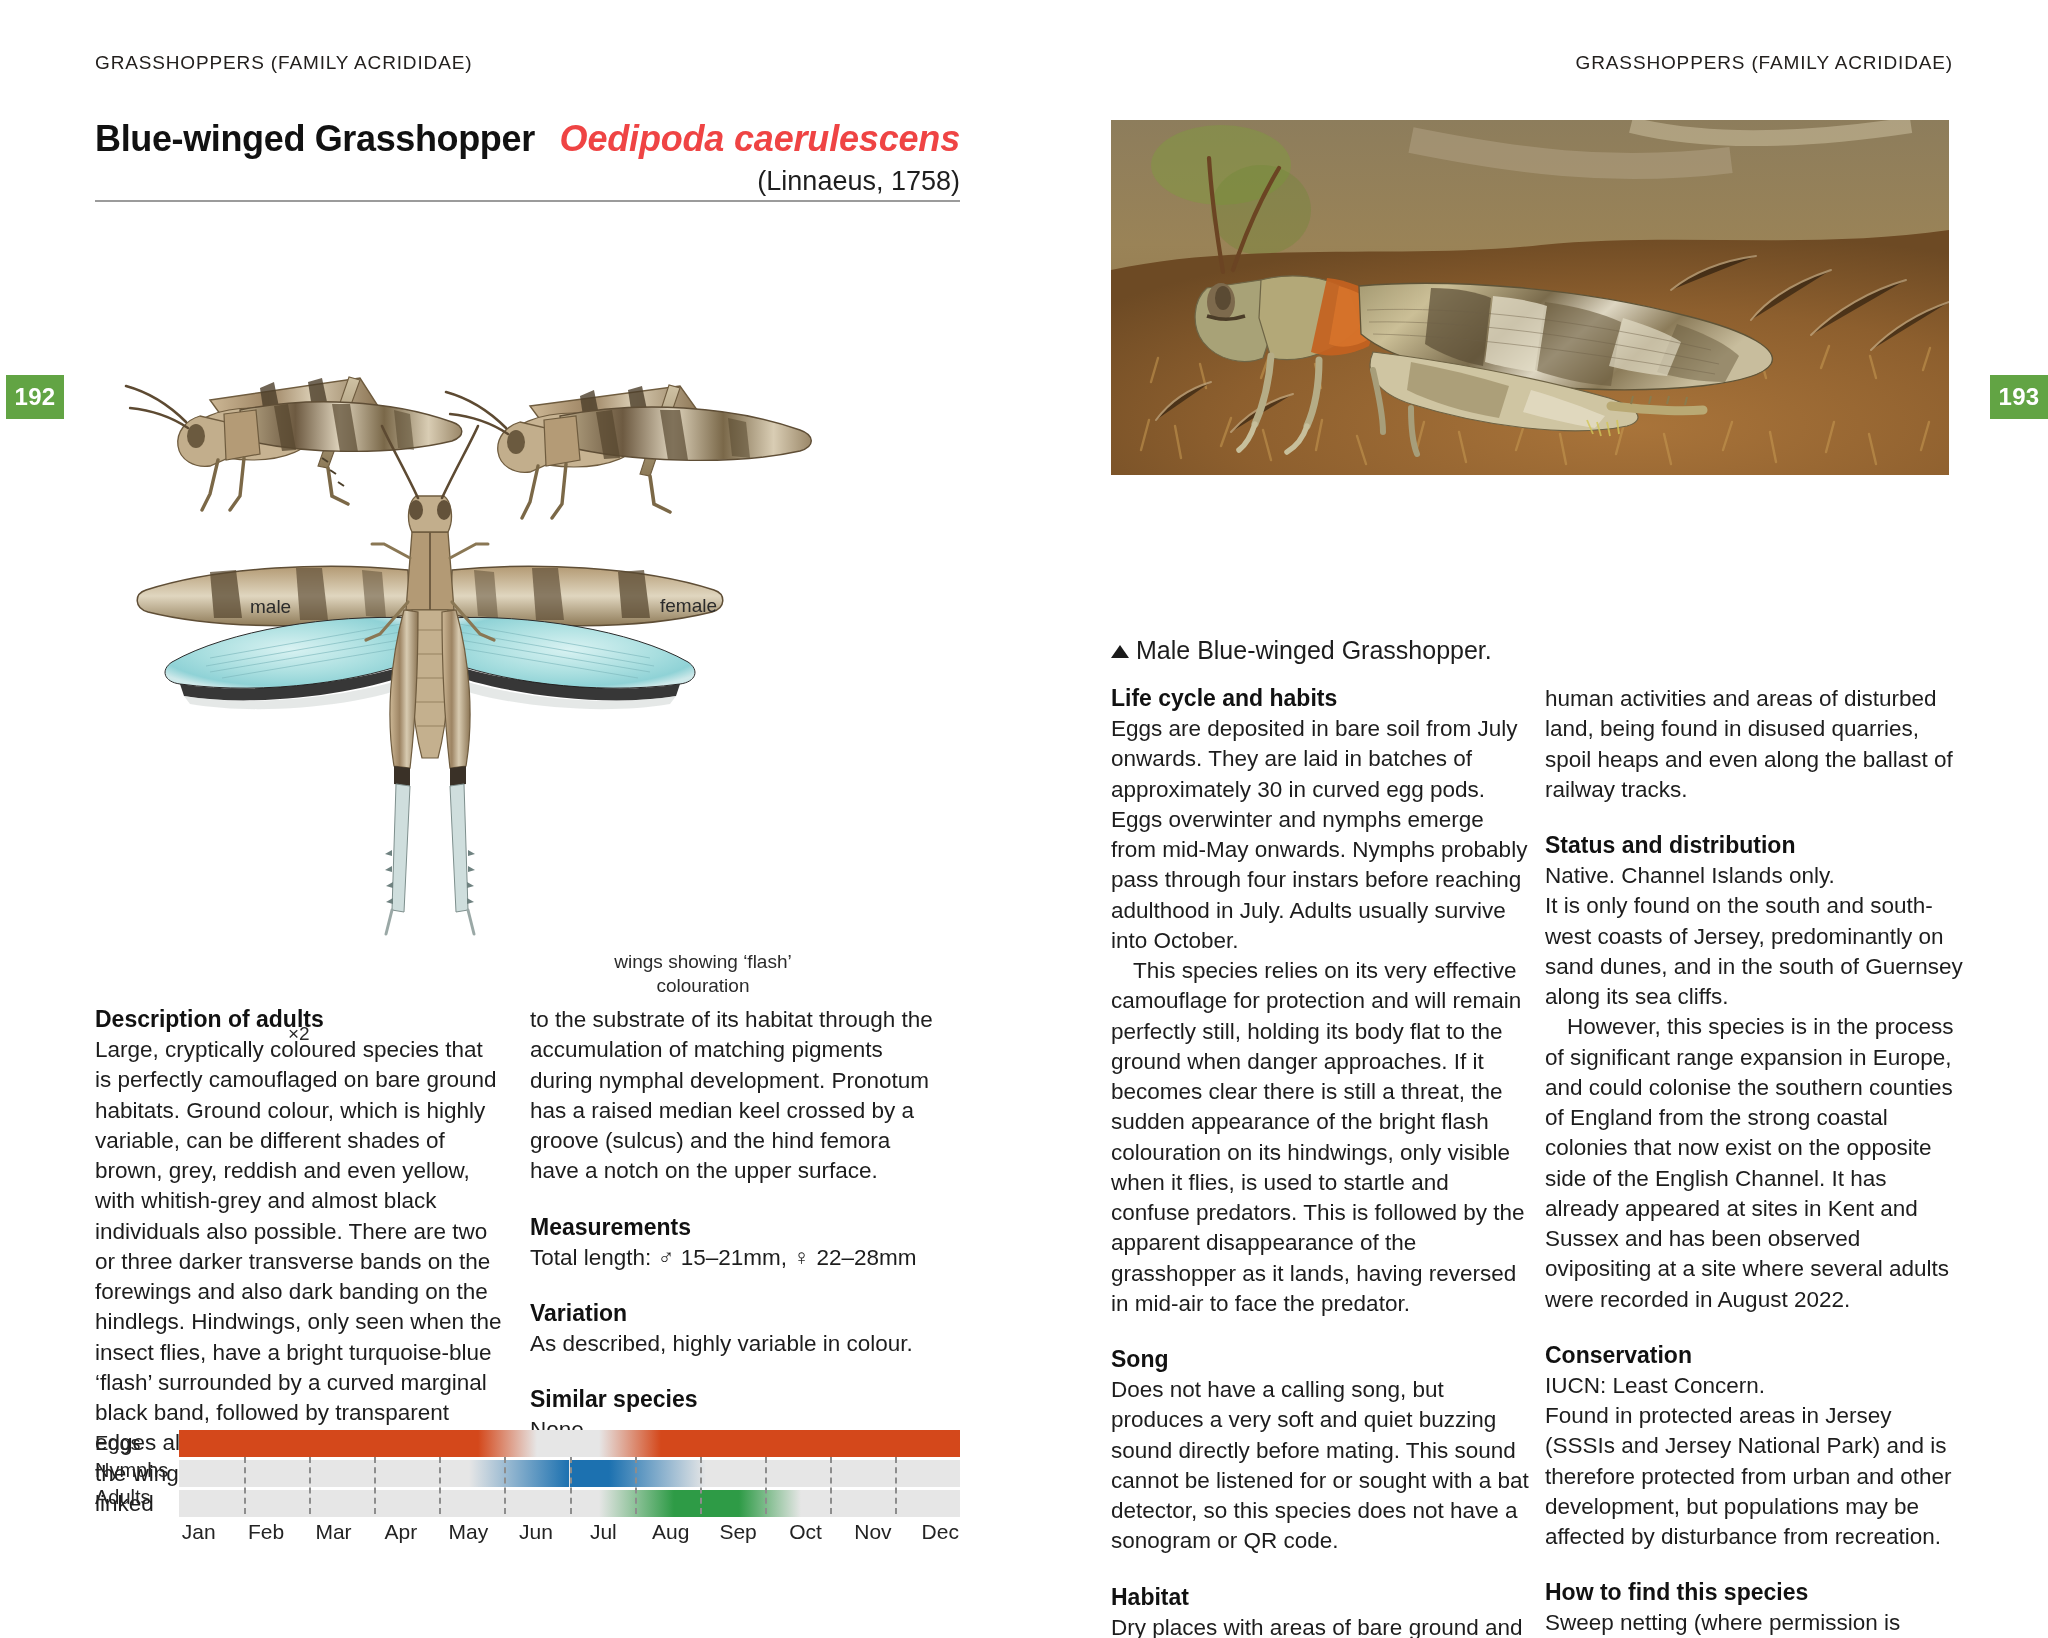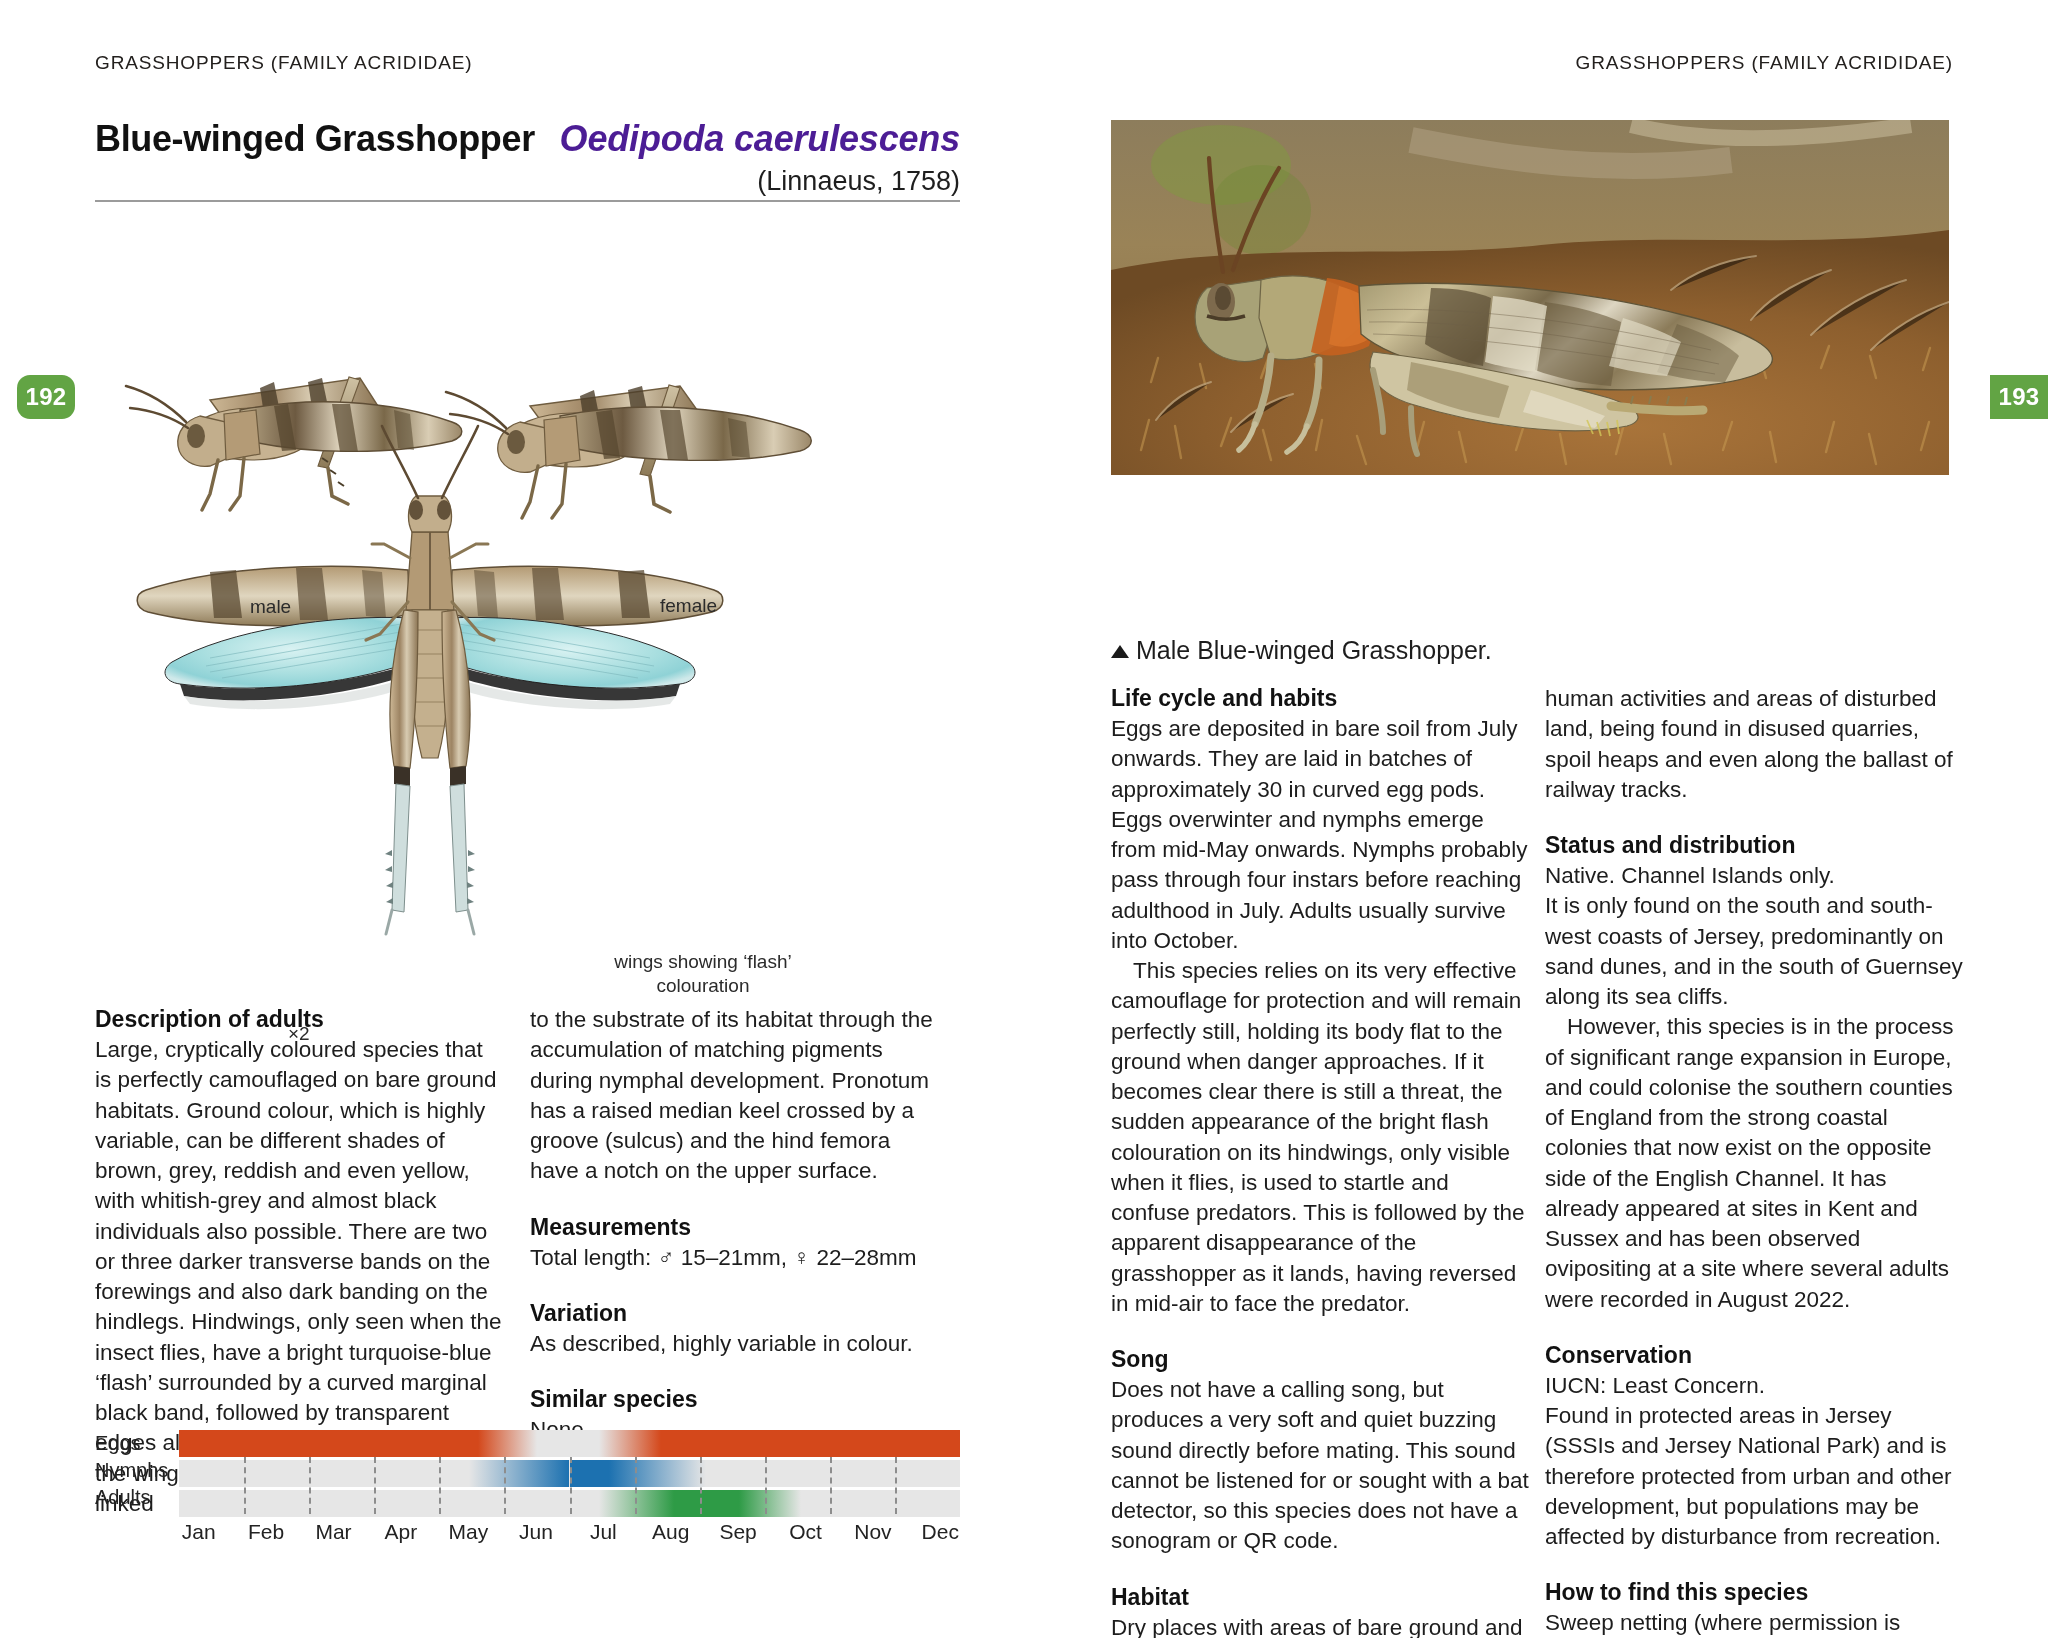--- a/index.html
+++ b/index.html
@@ -24,37 +24,37 @@
 
   
   .page-tab{
     position:absolute;top:375px;
     width:58px;height:44px;
     background:#62a444;
     color:#ffffff;font-size:24px;font-weight:bold;
     display:flex;align-items:center;justify-content:center;
     letter-spacing:.01em;
   }
-  .page-tab.left{left:17px;border-radius:13px;}
+  .page-tab.left{left:6px;}
   .page-tab.right{right:0;}
 
   
   .left-page{position:absolute;left:0;top:0;width:1024px;height:1638px;}
   .right-page{position:absolute;left:1024px;top:0;width:1024px;height:1638px;}
 
   .title-row{
     position:absolute;left:95px;top:118px;width:865px;
     display:flex;align-items:baseline;justify-content:space-between;
   }
   .common-name{
     font-size:36px;font-weight:bold;letter-spacing:-.01em;color:#111;
   }
   .sci-wrap{text-align:right;}
   .sci-name{
-    font-size:36px;font-weight:bold;font-style:italic;letter-spacing:-.005em;color:#4c1d95;
+    font-size:36px;font-weight:bold;font-style:italic;letter-spacing:-.005em;color:#ef4444;
   }
   .authority{
     font-size:27px;color:#1e1e1e;margin-top:6px;
   }
   .rule{
     position:absolute;left:95px;top:200px;width:865px;height:2px;background:#9b9b9b;
   }
 
   
   .plate{position:absolute;left:60px;top:210px;width:900px;height:760px;}

